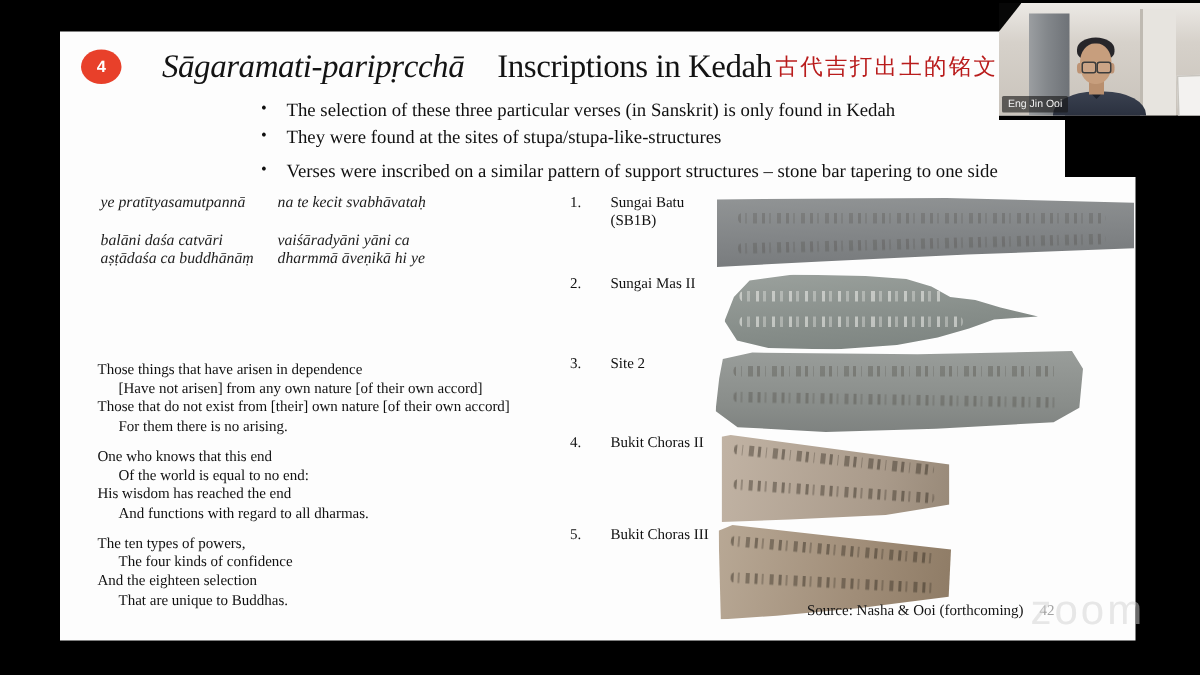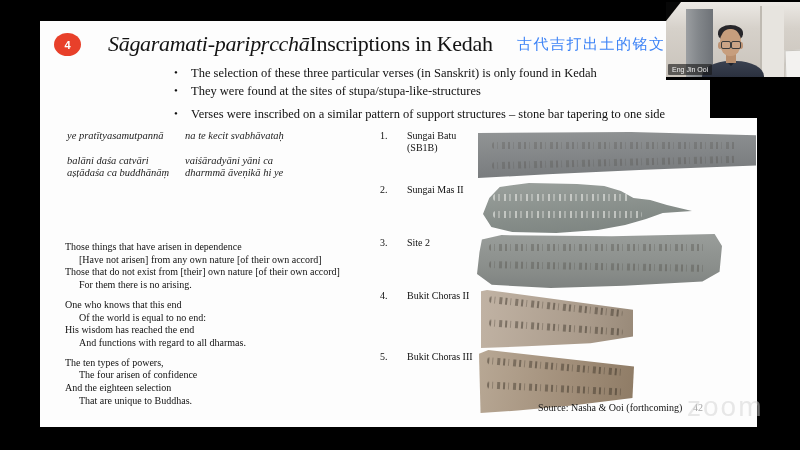--- a/index.html
+++ b/index.html
@@ -13,22 +13,22 @@
     background:#fdfdfd;color:#131313;
   }
   
   .badge{
     position:absolute;left:14px;top:12px;width:27px;height:23px;border-radius:50%;
     background:#e8402a;color:#fff;font-family:"Liberation Sans","DejaVu Sans",sans-serif;
     font-size:11px;font-weight:bold;display:flex;align-items:center;justify-content:center;
   }
   .title{position:absolute;left:68px;top:10px;font-size:22px;letter-spacing:-0.3px;white-space:nowrap;}
   .title .it{font-style:italic;}
-  .title .rest{margin-left:0;}
-  .title-cn{position:absolute;left:477px;top:14px;font-size:15px;letter-spacing:1.5px;color:#3b82f6;white-space:nowrap;
+  .title .rest{margin-left:22px;}
+  .title-cn{position:absolute;left:477px;top:14px;font-size:15px;letter-spacing:1.5px;color:#b91c1c;white-space:nowrap;
     font-family:"Liberation Sans","DejaVu Sans",sans-serif;}
   .bullet-row{position:absolute;left:134px;font-size:12.5px;white-space:nowrap;color:#101010;}
   .bullet-row .mark{display:inline-block;width:17px;font-size:11px;vertical-align:top;}
   .b0{top:45px}.b1{top:63px}.b2{top:86px}
   
   .verses{position:absolute;left:27px;top:109px;font-style:italic;font-size:10.5px;line-height:12.5px;color:#1b1b1b;}
   .stanza{margin-bottom:12px;}
   .v-row{display:flex;white-space:nowrap;}
   .v-row .lc{width:118px;}
   
@@ -145,21 +145,21 @@
       <div class="t-line ind">For them there is no arising.</div>
     </div>
     <div class="t-stanza">
       <div class="t-line">One who knows that this end</div>
       <div class="t-line ind">Of the world is equal to no end:</div>
       <div class="t-line">His wisdom has reached the end</div>
       <div class="t-line ind">And functions with regard to all dharmas.</div>
     </div>
     <div class="t-stanza">
       <div class="t-line">The ten types of powers,</div>
-      <div class="t-line ind">The four arisen of confidence</div>
+      <div class="t-line ind">The four kinds of confidence</div>
       <div class="t-line">And the eighteen selection</div>
       <div class="t-line ind">That are unique to Buddhas.</div>
     </div>
   </div>
 
   <div class="site-row s0">
     <span class="no">1.</span>
     <span><span>Sungai Batu</span><br><span>(SB1B)</span></span>
   </div>
   <div class="site-row s1">

